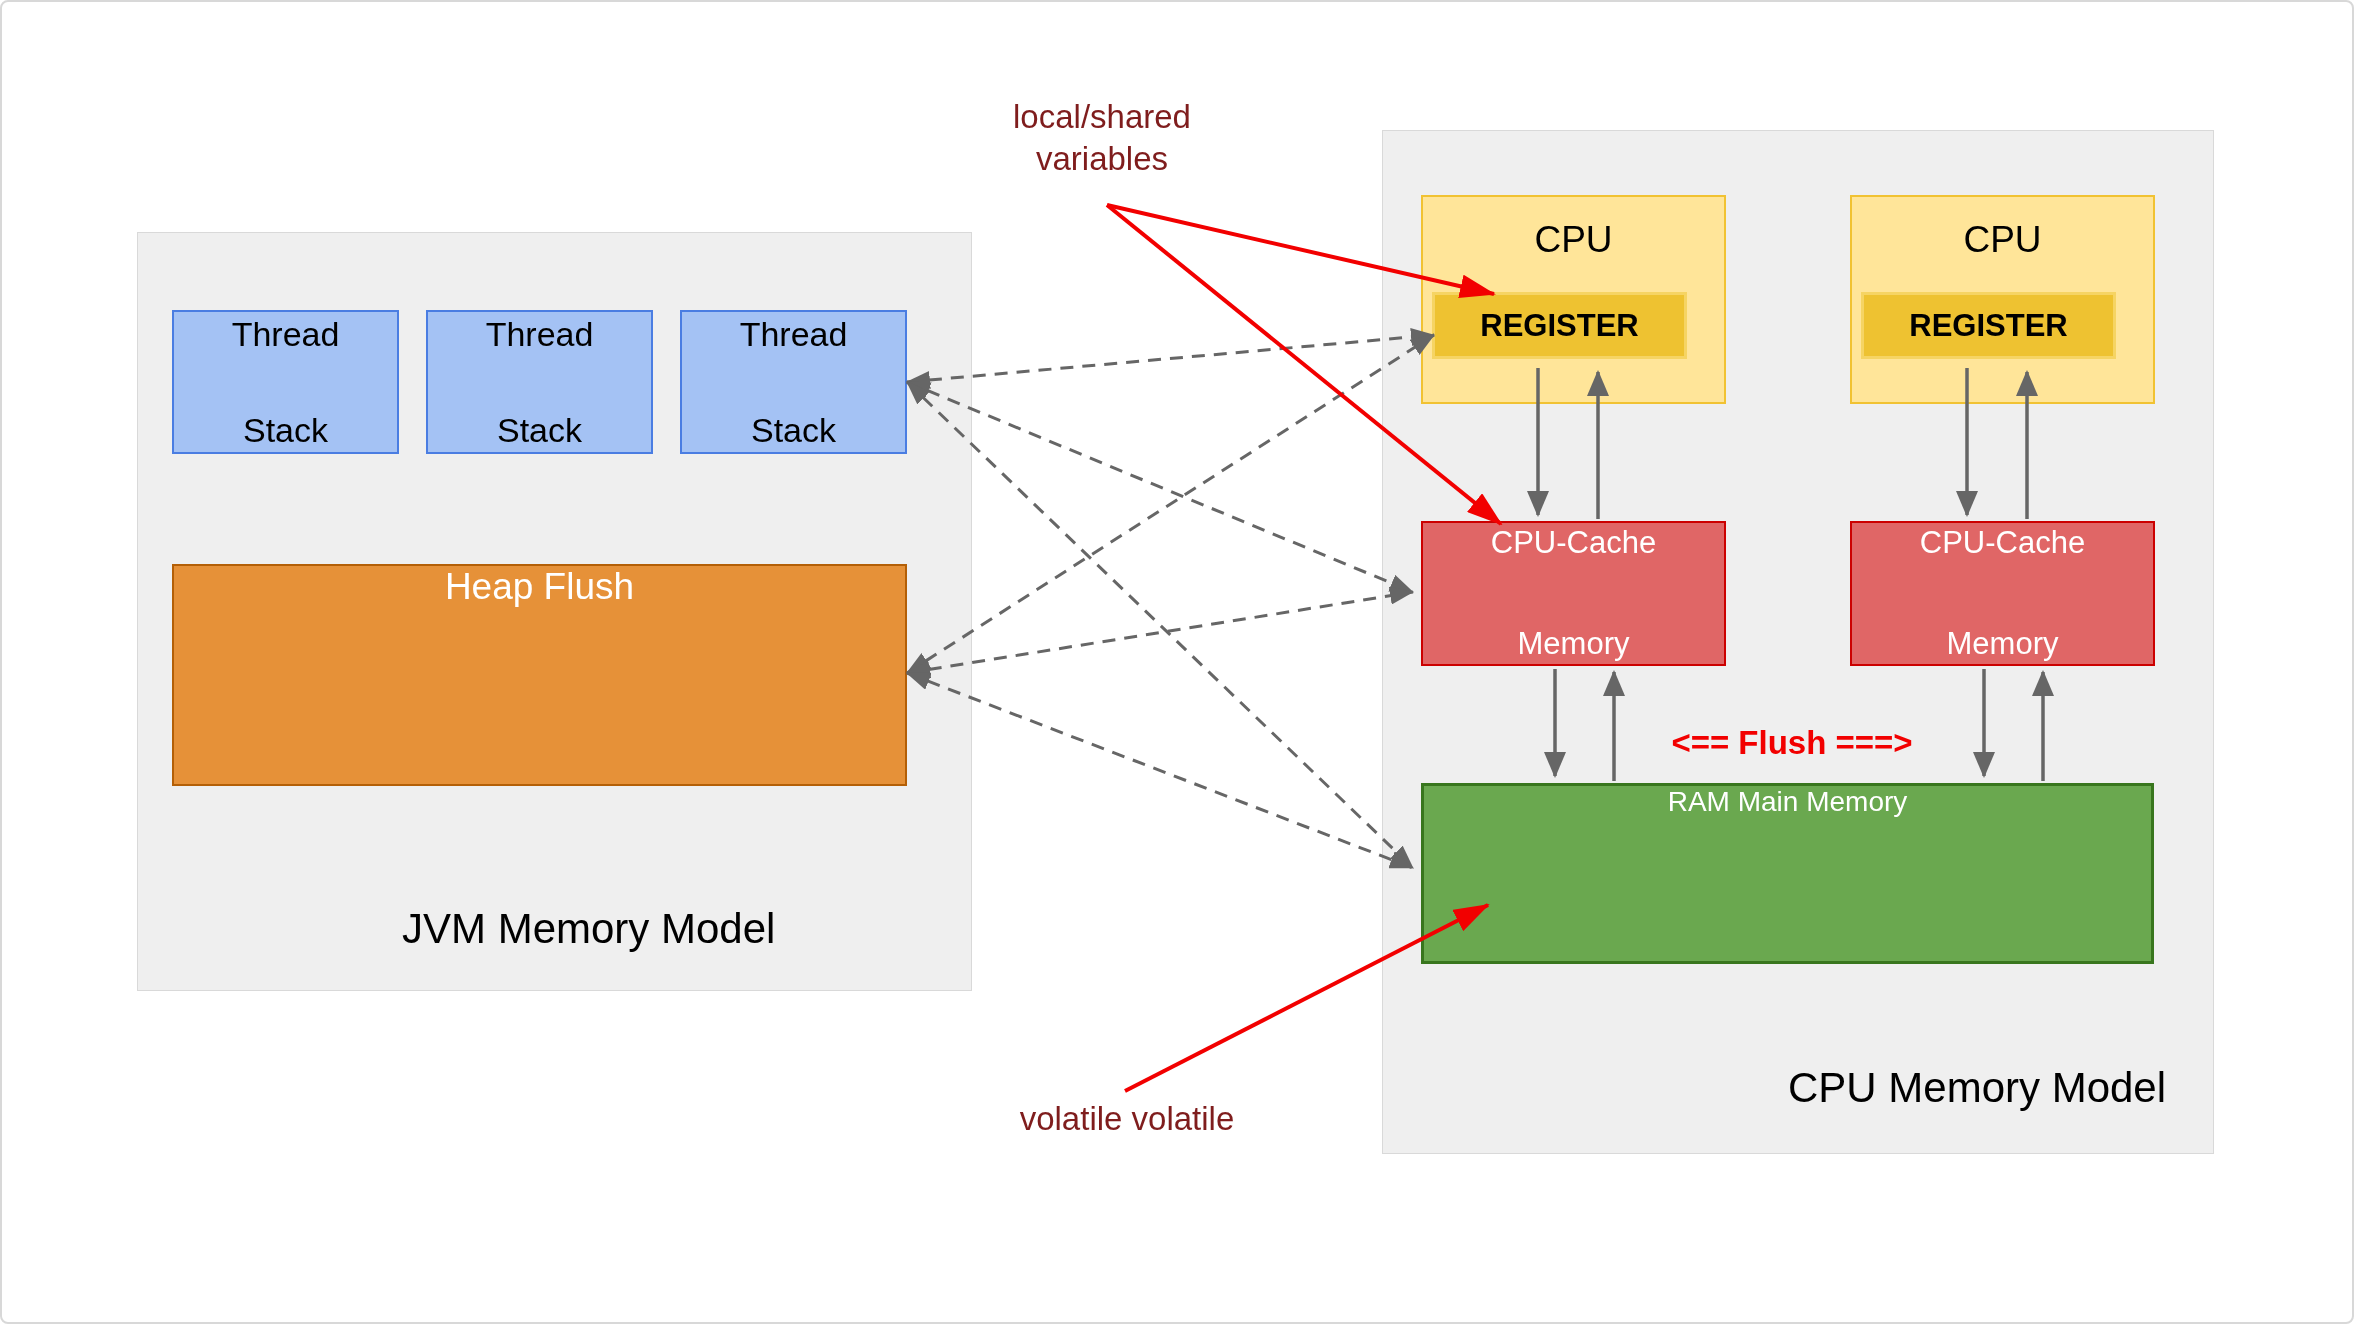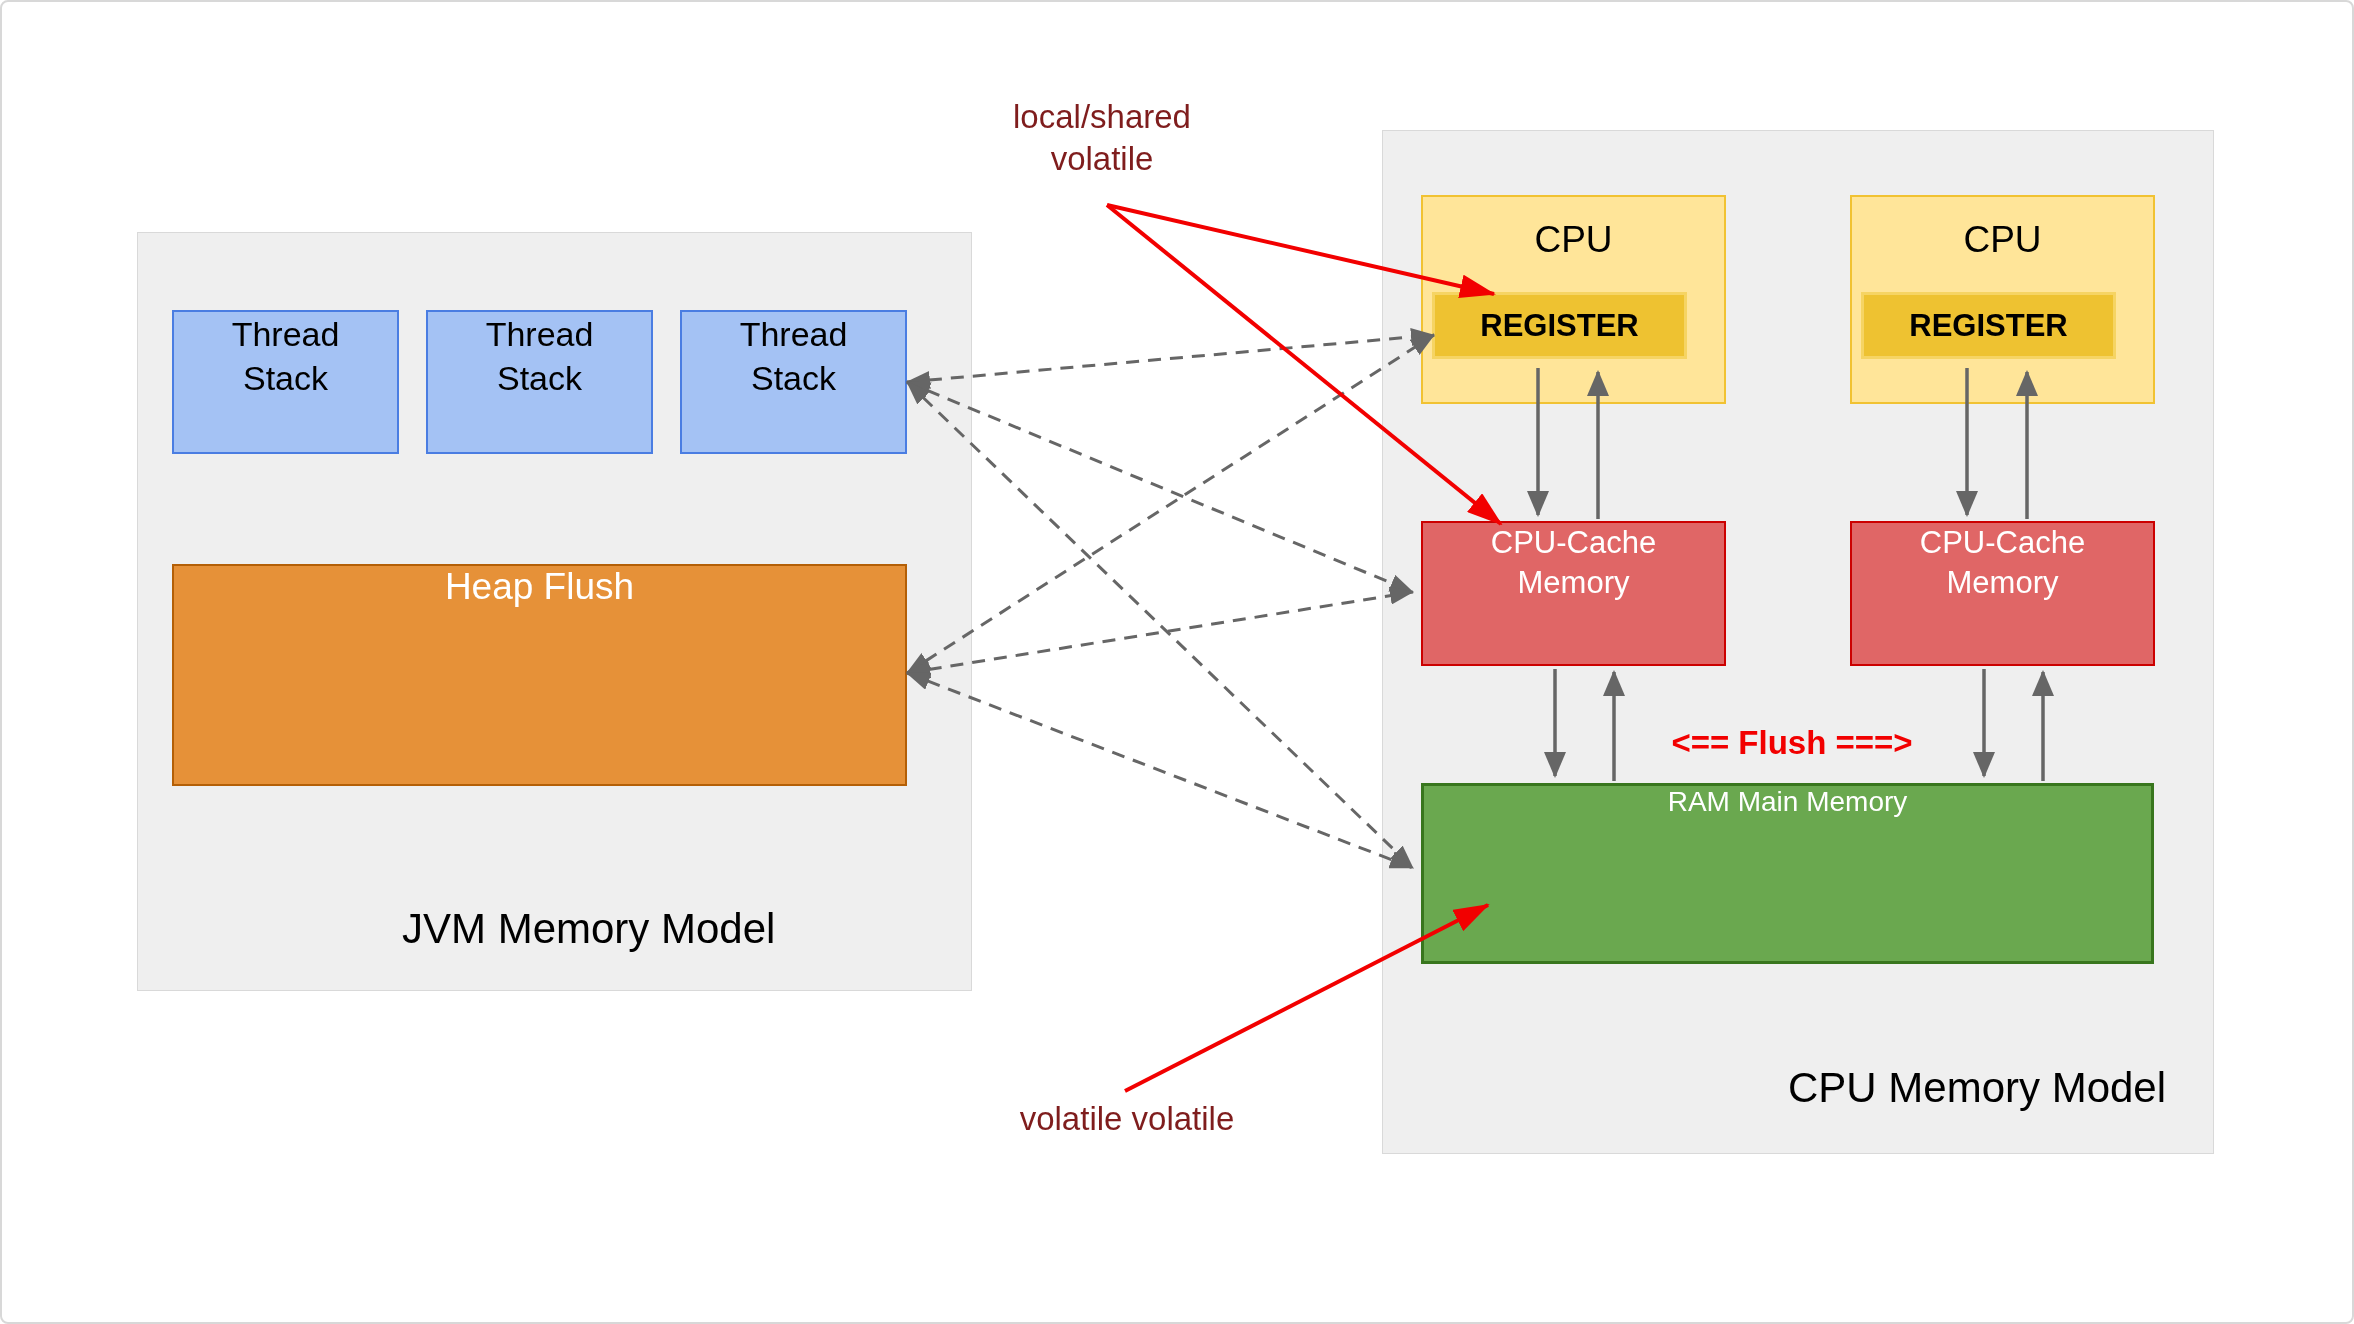--- a/index.html
+++ b/index.html
@@ -1,20 +1,20 @@
 <!DOCTYPE html>
 <html><head>
 <meta charset="utf-8">
 <style>
   html,body{margin:0;padding:0;background:#ffffff;}
   body{font-family:"Liberation Sans","DejaVu Sans",sans-serif;}
   .canvas{position:relative;width:2354px;height:1324px;background:#ffffff;
           border:2px solid #d8d8d8;border-radius:8px;box-sizing:border-box;overflow:hidden;}
   .panel{position:absolute;background:#efefef;border:1px solid #d9d9d9;}
-  .box{position:absolute;display:flex;flex-direction:column;align-items:center;justify-content:flex-start;
+  .box{position:absolute;display:flex;flex-direction:column;align-items:center;justify-content:space-between;
        text-align:center;box-sizing:border-box;}
   
   .jvm-panel{left:135px;top:230px;width:833px;height:757px;}
   .ts{width:227px;height:144px;top:308px;background:#a4c2f4;border:2px solid #4a7de2;
       color:#000;font-size:34px;line-height:44px;}
   .ts1{left:170px;} .ts2{left:424px;} .ts3{left:678px;}
   .heap{left:170px;top:562px;width:735px;height:222px;background:#e69138;border:2px solid #b45f06;
         color:#ffffff;font-size:37px;}
   .jvm-title{position:absolute;left:400px;top:901px;width:620px;text-align:left;
              color:#000;font-size:42px;line-height:52px;}
@@ -94,21 +94,21 @@
   <div class="flush">&lt;== Flush ===&gt;</div>
 
   <div class="box ram">
     <span>RAM Main Memory</span>
   </div>
 
   <div class="cpu-title">CPU Memory Model</div>
 
   <div class="note note-local">
     <span>local/shared</span><br>
-    <span>volatile</span>
+    <span>variables</span>
   </div>
   <div class="note note-volatile">volatile volatile</div>
 
   <svg class="arrows" viewBox="0 0 2354 1324">
     <defs>
       <marker id="dg" viewBox="0 0 24 18" refX="23" refY="9" markerWidth="24" markerHeight="18" markerUnits="userSpaceOnUse" orient="auto-start-reverse">
         <path d="M0,0 L24,9 L0,18 z" fill="#666666"></path>
       </marker>
       <marker id="sg" viewBox="0 0 26 22" refX="24" refY="11" markerWidth="26" markerHeight="22" markerUnits="userSpaceOnUse" orient="auto">
         <path d="M0,0 L26,11 L0,22 z" fill="#666666"></path>

